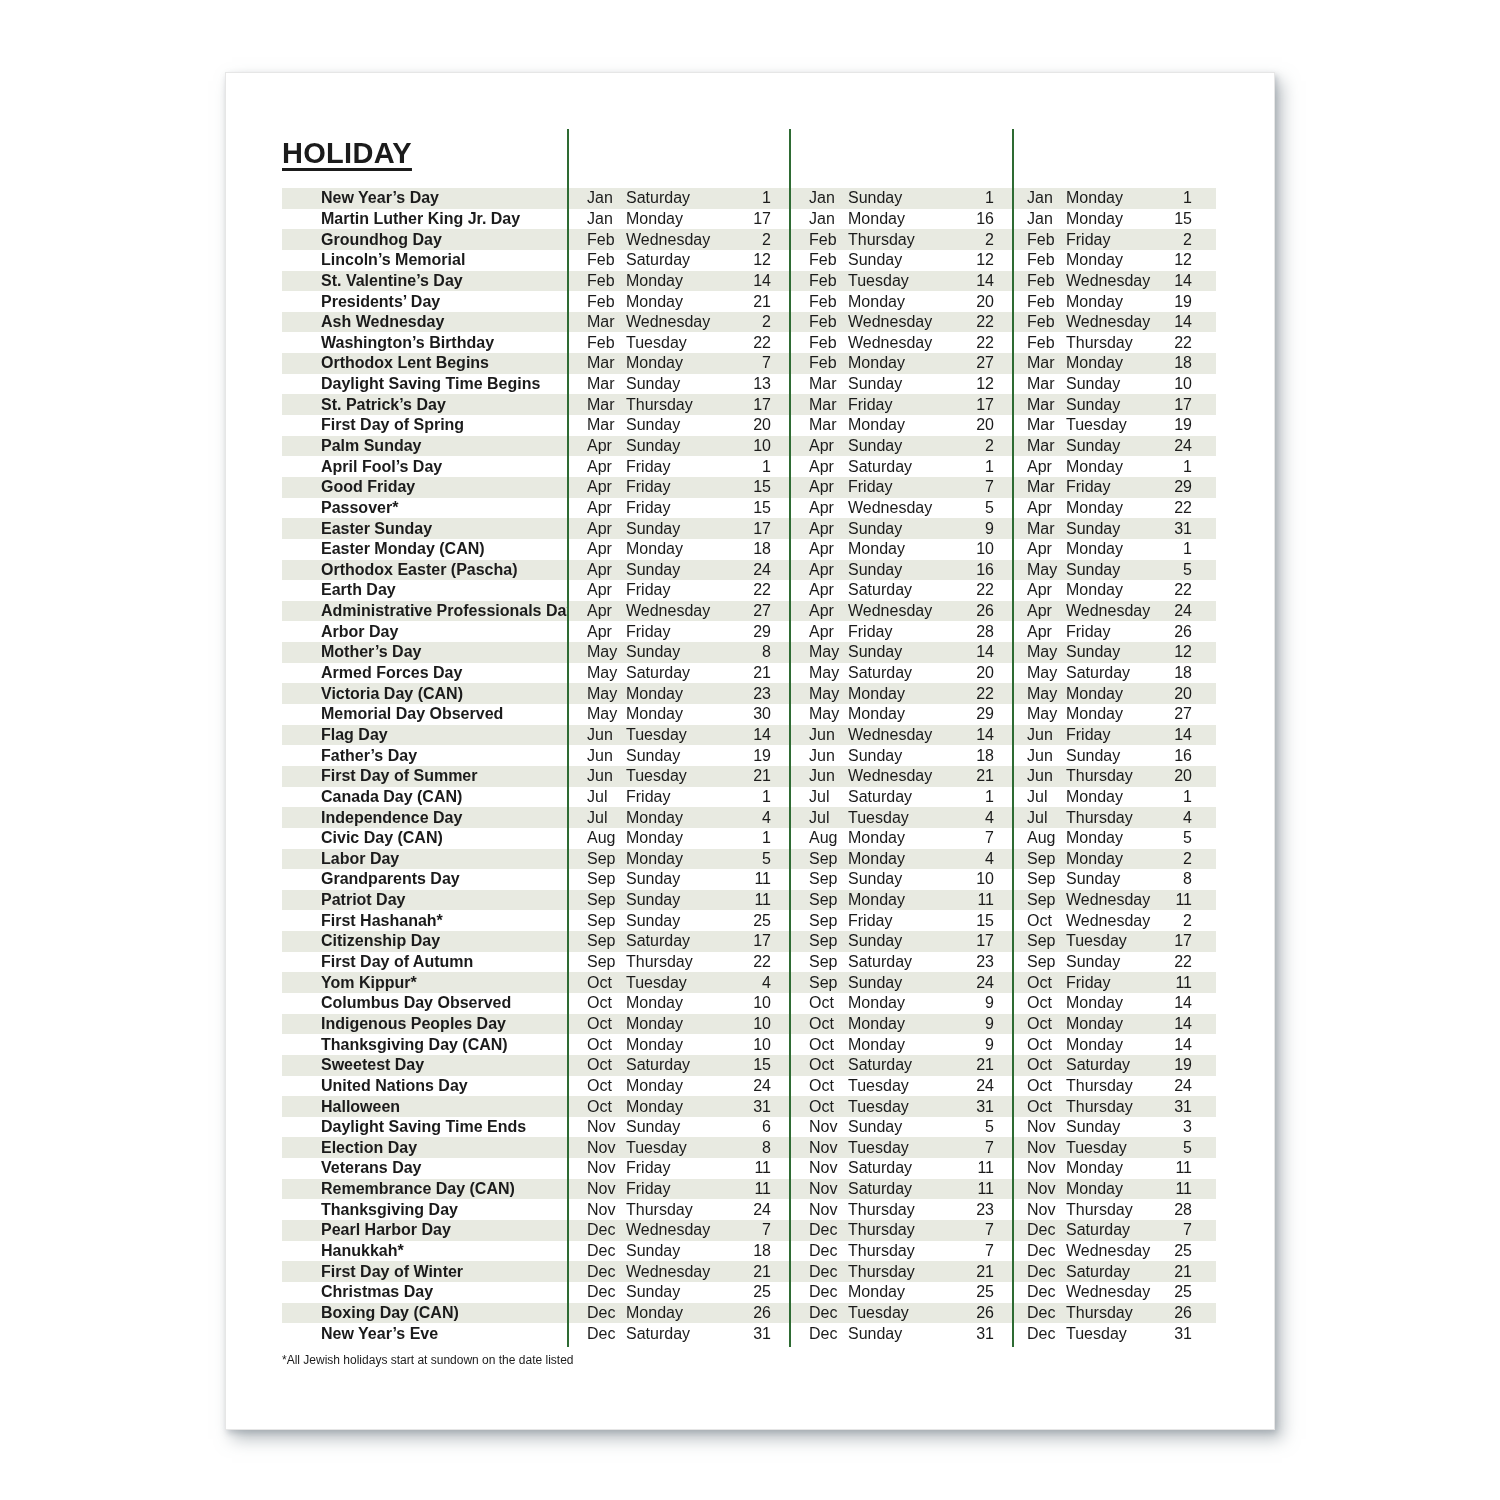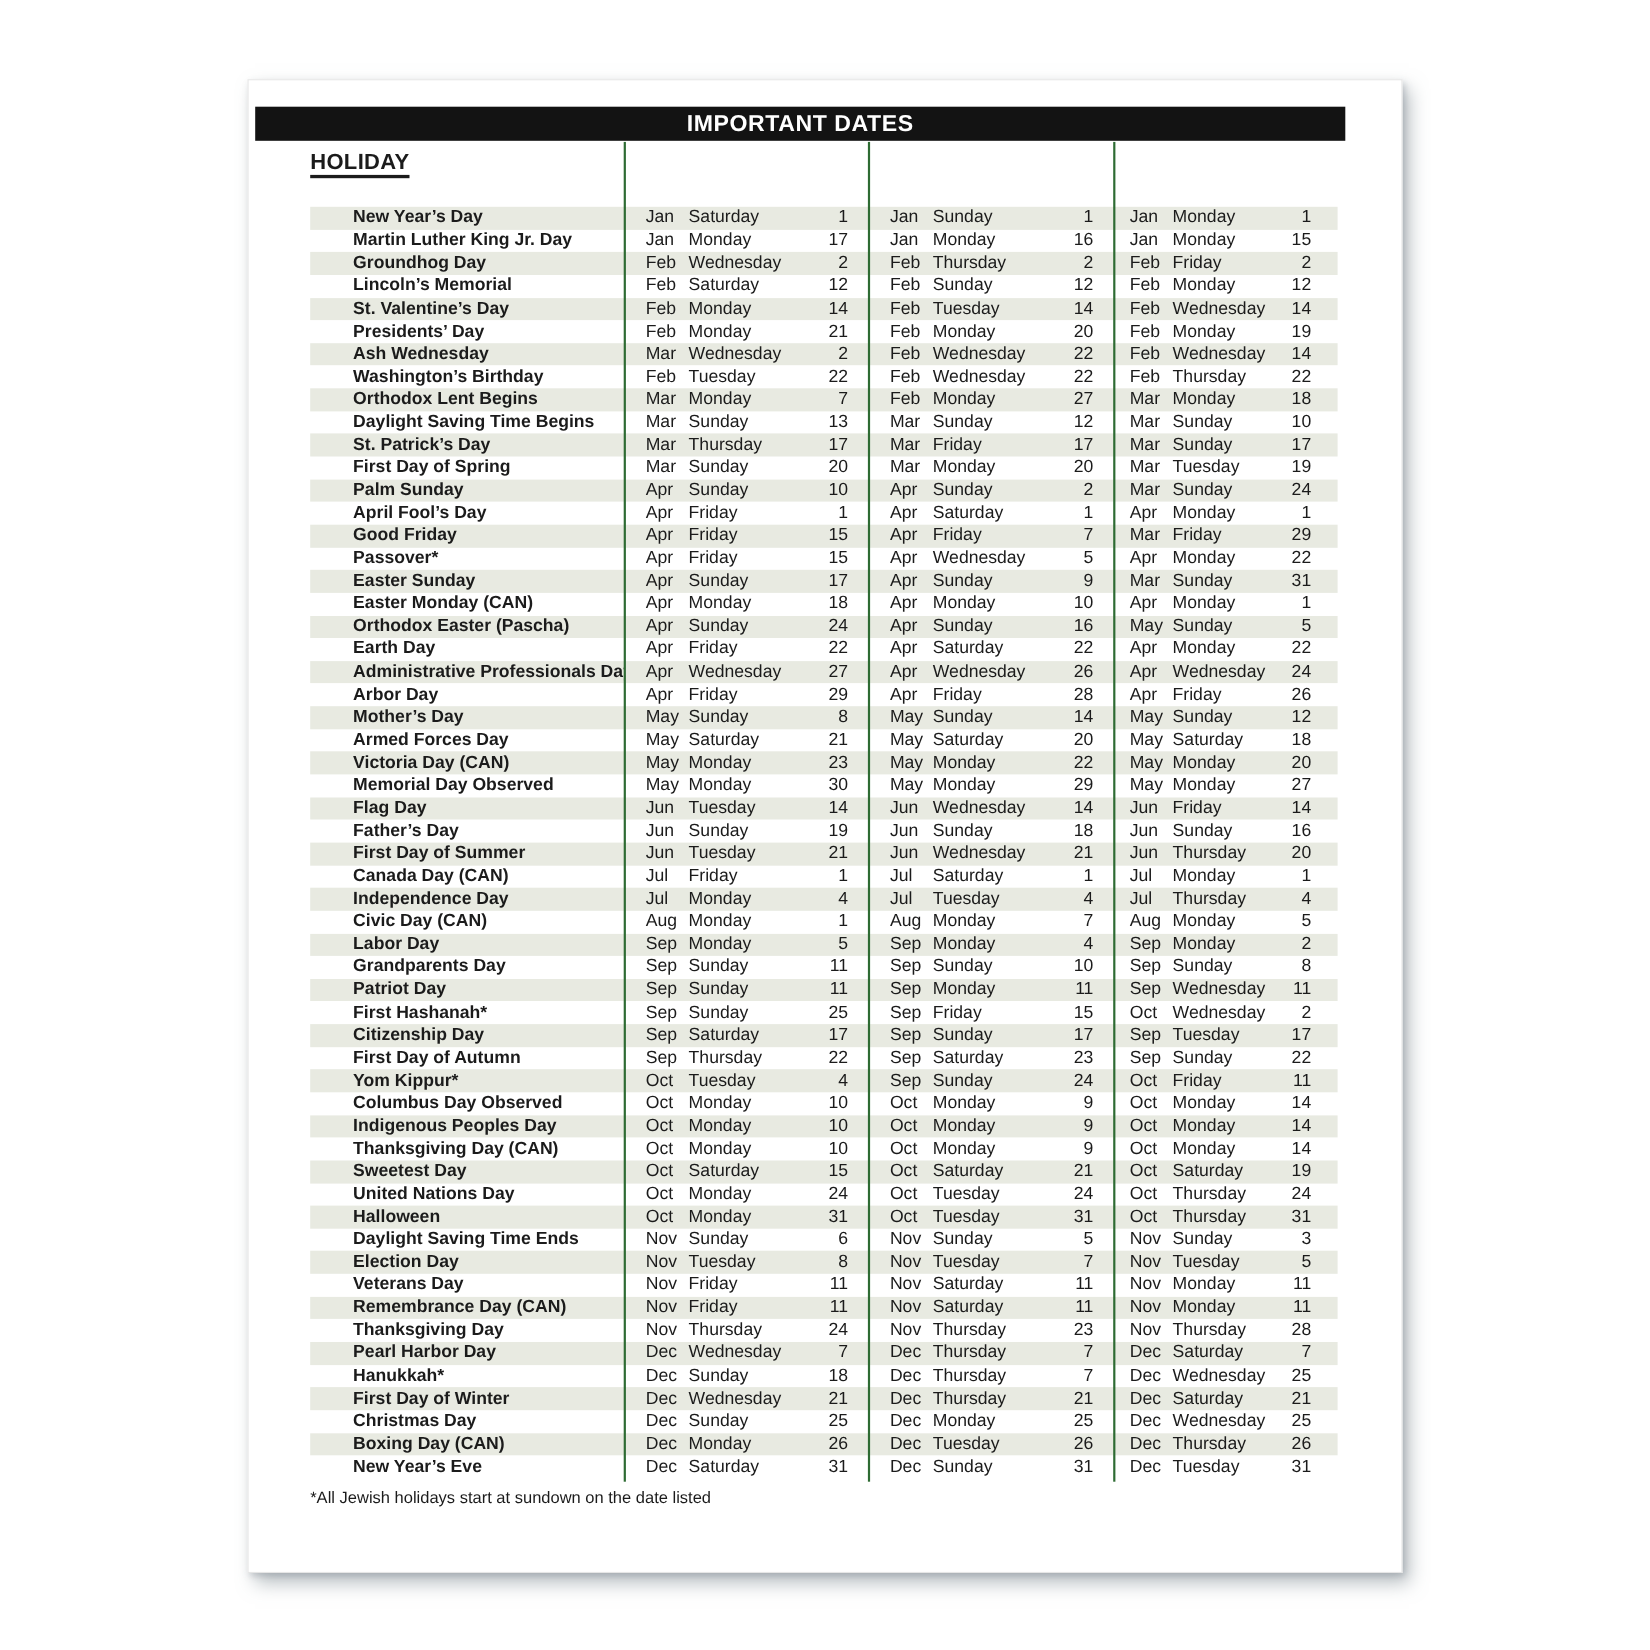--- a/index.html
+++ b/index.html
@@ -29,21 +29,21 @@
     width:991px;height:31px;
     background:var(--header-bg);
     display:flex;align-items:center;justify-content:center;
   }
   .topbar span{
     color:#ffffff;font-size:21px;font-weight:bold;letter-spacing:0.5px;
   }
   .holiday-title{
     position:absolute;left:56px;top:64px;
     margin:0;
-    font-size:20px;font-weight:bold;letter-spacing:0.3px;
+    font-size:29px;font-weight:bold;letter-spacing:0.3px;
     text-decoration:underline;
     text-decoration-thickness:3px;
     text-underline-offset:5px;
   }
   .vline{
     position:absolute;top:56px;height:1218px;width:2px;
     background:var(--divider);
     z-index:3;pointer-events:none;
   }
   .vline.l1{left:341px;}
@@ -73,31 +73,28 @@
     grid-template-columns:39px 1fr 36px;
     padding-left:20px;padding-right:18px;
     align-items:center;
   }
   .group.g3{padding-left:15px;padding-right:24px;}
   .gm{text-align:left;}
   .gw{text-align:left;}
   .gd{text-align:right;}
   .footnote{
     position:absolute;left:56px;top:1280px;
-    font-size:15px;
+    font-size:12px;
     z-index:1;
   }
 </style>
 </head>
 <body>
 
 <div class="card">
-  <div class="topbar">
-    <span>IMPORTANT DATES</span>
-  </div>
 
   <h1 class="holiday-title">HOLIDAY</h1>
 
   <div class="vline l1"></div>
   <div class="vline l2"></div>
   <div class="vline l3"></div>
 
   <div class="table" id="holiday-table">
       <div class="row stripe">
         <div class="cell-name">New Year’s Day</div>

